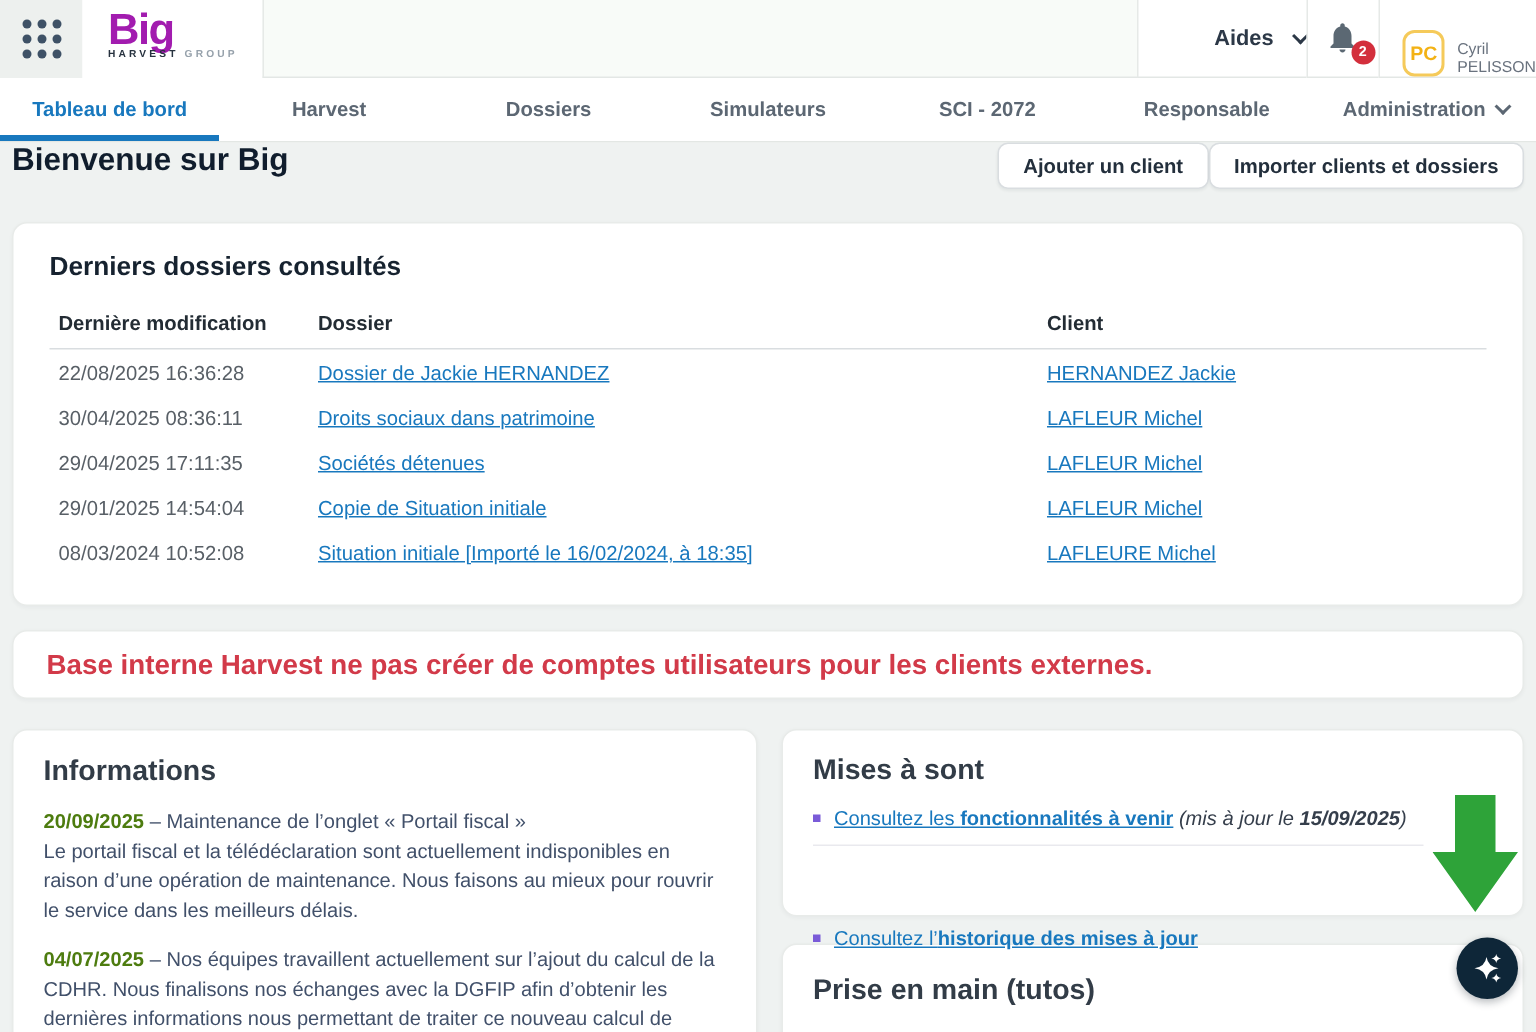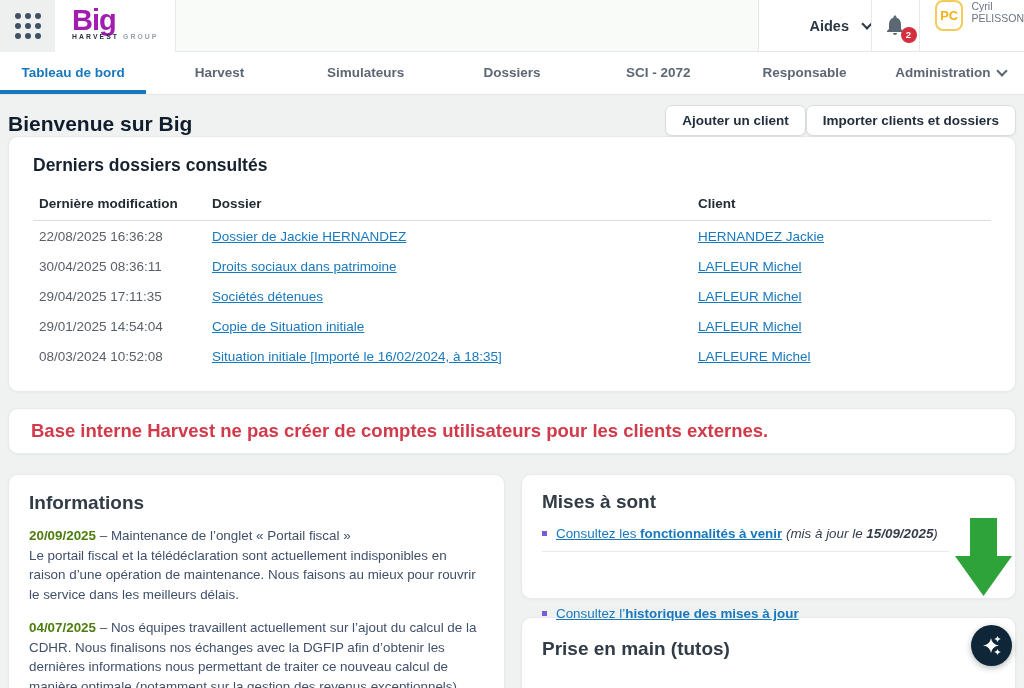--- a/index.html
+++ b/index.html
@@ -44,21 +44,21 @@
   .badge {
     position: absolute; right: -8px; bottom: -4px;
     min-width: 16px; height: 16px; border-radius: 50%;
     background: #d campagne;
     background: #d32f3c; color: #fff; font-size: 9.5px; font-weight: bold;
     display: flex; align-items: center; justify-content: center;
   }
   .user-sec {
     left: 919px; width: 105px; background: #fff;
     border-left: 1px solid #e6e9e7; border-bottom: 1px solid #e3e7e5;
-    display: flex; align-items: flex-start; gap: 8px; padding-left: 15px; cursor: pointer;
+    display: flex; align-items: flex-end; gap: 8px; padding-left: 15px; cursor: pointer;
   }
   .avatar {
     width: 31px; height: 31px; border: 2px solid #f5ca5a; border-radius: 8px;
     background: #fff; color: #f3b215; font-weight: bold; font-size: 13px;
     display: flex; align-items: center; justify-content: center;
   }
   .user-name { font-size: 10.5px; color: #69727e; line-height: 12px; }
 
   
   .tabbar {
@@ -68,21 +68,21 @@
   .tab {
     flex: 1; display: flex; align-items: center; justify-content: center; gap: 8px;
     font-size: 13.5px; font-weight: 600; color: #5c6773; cursor: pointer;
     border-bottom: 4px solid transparent; padding-top: 3px;
   }
   .tab.active { color: #1878be; font-weight: bold; border-bottom-color: #1878be; }
 
   
   .main { padding: 0 8px; }
   .page-head {
-    height: 41px; display: flex; align-items: flex-end; justify-content: space-between;
+    height: 53px; display: flex; align-items: flex-start; justify-content: space-between;
   }
   .page-title { font-size: 21px; font-weight: bold; color: #101d2d; }
   .actions { display: flex; }
   .btn {
     background: #fff; border: 1px solid #d9dde0; border-radius: 7px;
     padding: 7px 16px; font-size: 13.5px; font-weight: bold; color: #232f3c;
     box-shadow: 0 1px 2px rgba(20,30,40,.06); cursor: pointer;
     font-family: "Liberation Sans", sans-serif;
   }
 
@@ -191,24 +191,24 @@
 </div>
 
 <div class="tabbar">
   <div class="tab active">
     <span>Tableau de bord</span>
   </div>
   <div class="tab">
     <span>Harvest</span>
   </div>
   <div class="tab">
+    <span>Dossiers</span>
+  </div>
+  <div class="tab">
     <span>Simulateurs</span>
-  </div>
-  <div class="tab">
-    <span>Dossiers</span>
   </div>
   <div class="tab">
     <span>SCI - 2072</span>
   </div>
   <div class="tab">
     <span>Responsable</span>
   </div>
   <div class="tab">
     <span>Administration</span>
     <span class="chev"></span>

